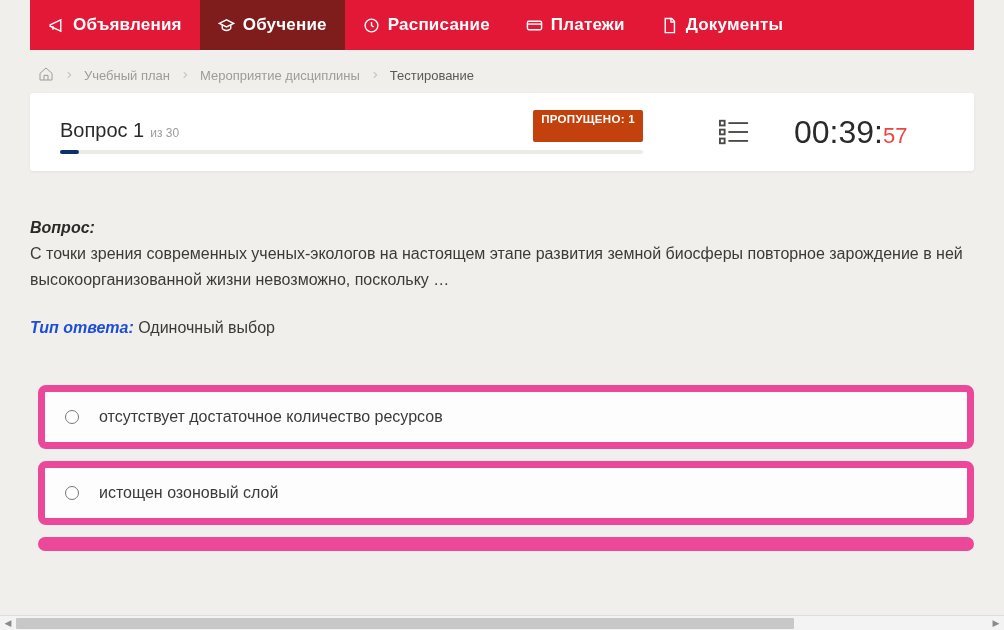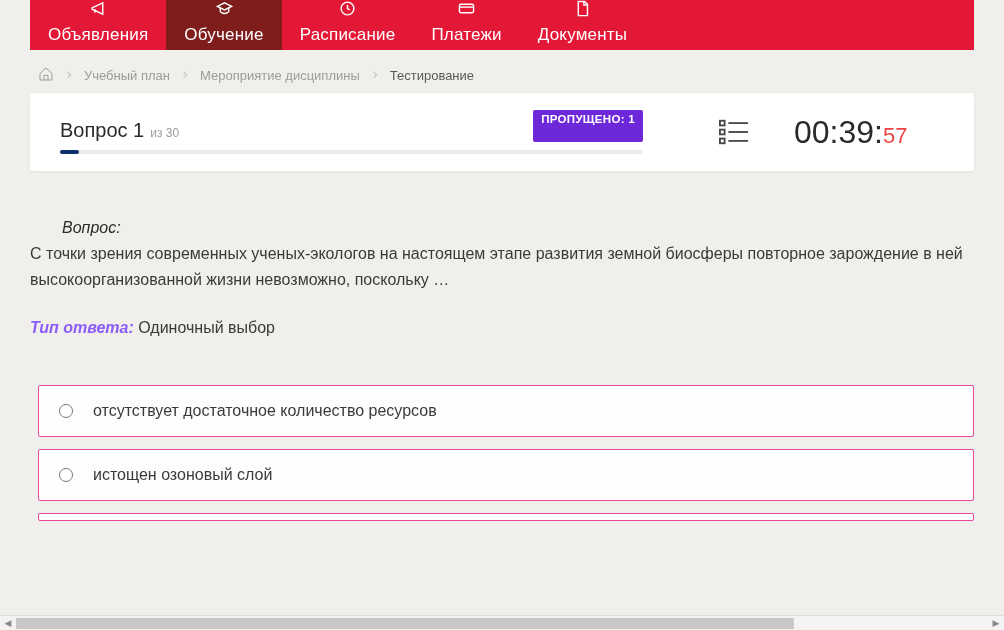--- a/index.html
+++ b/index.html
@@ -26,25 +26,24 @@
     display: flex;
     align-items: stretch;
     margin: 0 30px;
   }
   .nav-item {
     display: flex;
     align-items: center;
     gap: 8px;
     padding: 0 18px;
     color: #fff;
-    font-weight: 400;
+    font-weight: 700;
     font-size: 17px;
     letter-spacing: 0.2px;
     cursor: pointer;
-    flex-direction: column;
   }
   .nav-item.active {
     background: #7f1d1d;
   }
   .nav-item svg { width: 17px; height: 17px; }
   .nav-item .chevron { width: 12px; height: 12px; margin-left: 2px; }
 
   .breadcrumb {
     display: flex;
     align-items: center;
@@ -85,21 +84,21 @@
     justify-content: space-between;
   }
   .q-label {
     display: flex;
     align-items: baseline;
     gap: 6px;
   }
   .q-num { font-size: 20px; font-weight: 400; color: #2a2a2a; }
   .q-total { font-size: 12px; color: #9d9c99; margin-top: 16px; }
   .skipped {
-    background: #6d28d9;
+    background: #c2410c;
     color: #fff;
     font-size: 11.5px;
     font-weight: 600;
     padding: 3px 8px;
     border-radius: 2px;
     letter-spacing: 0.3px;
   }
   .progress-track {
     margin-top: 8px;
     height: 4px;
@@ -137,43 +136,42 @@
   .timer .hm { font-size: 32px; font-weight: 400; }
   .timer .sec { font-size: 22px; color: #ef4444; font-weight: 400; }
 
   .question-block {
     padding: 44px 30px 10px 30px;
     font-size: 16px;
     color: #3a3a38;
     line-height: 1.62;
   }
   .question-block .label {
-    font-weight: 400;
+    font-weight: 700;
     font-style: italic;
     color: #2a2a28;
-    margin-left: 32px;
   }
   .answer-type-block {
     padding: 16px 30px 10px 30px;
     font-size: 16px;
     color: #3a3a38;
   }
   .answer-type-block .label {
     font-weight: 700;
     font-style: italic;
-    color: #8b5cf6;
+    color: #1d4ed8;
     margin-top: 29px;
   }
 
   .options {
     padding: 38px 30px 0 38px;
   }
   .option {
-    border: 1px solid #ec4899;
-    border-radius: 2px;
+    border: 7px solid #ec4899;
+    border-radius: 8px;
     background: #fdfdfd;
     padding: 16px 20px;
     margin-bottom: 12px;
     display: flex;
     align-items: center;
     gap: 20px;
     cursor: pointer;
   }
   .option input[type=radio] {
     width: 14px; height: 14px;

